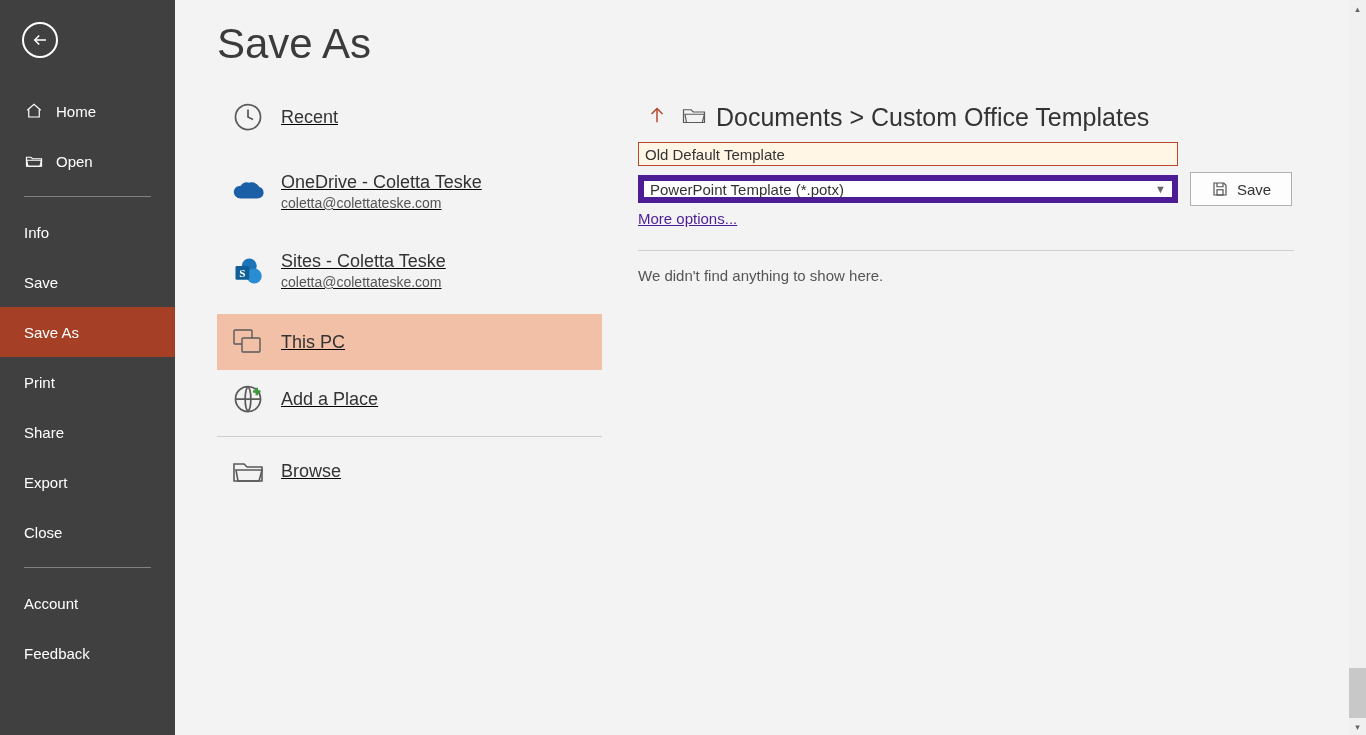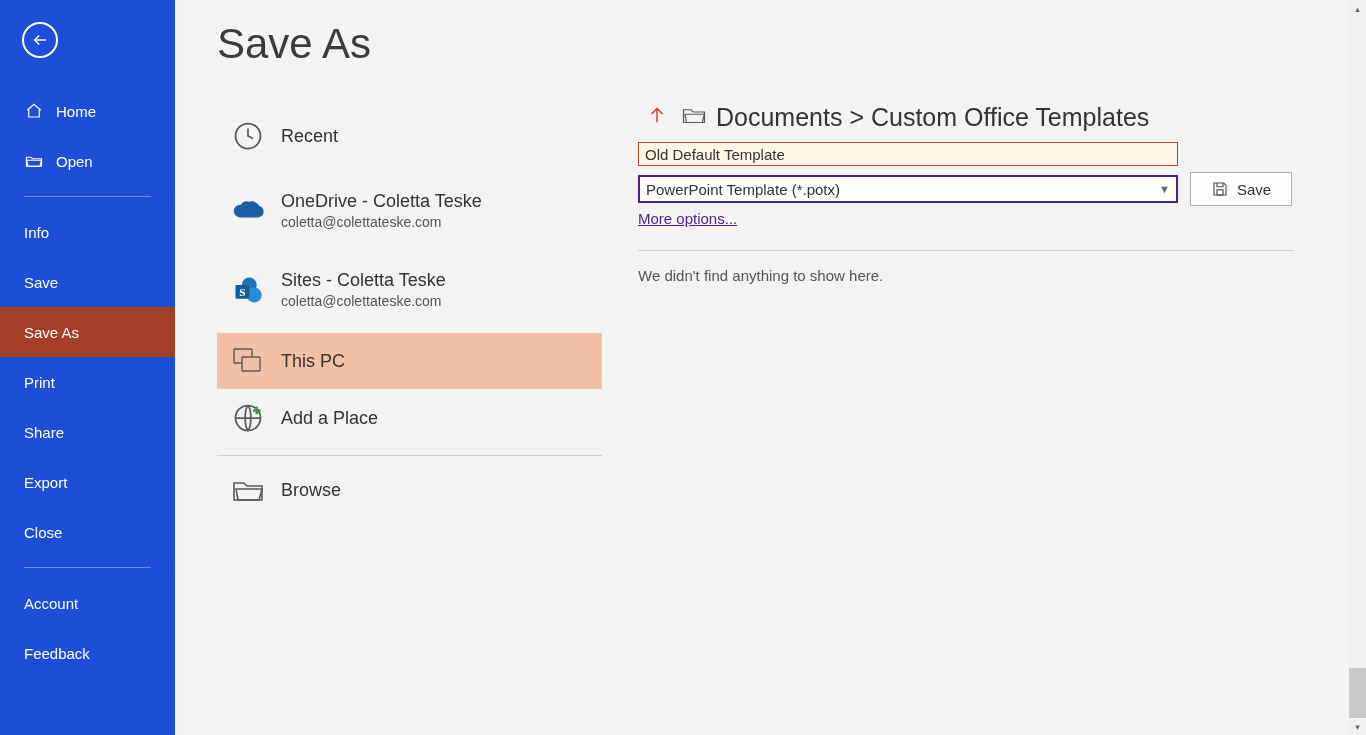--- a/index.html
+++ b/index.html
@@ -1,45 +1,45 @@
 <!DOCTYPE html>
 <html><head>
 <meta charset="utf-8">
 <style>
 * { box-sizing: border-box; margin: 0; padding: 0; }
 body { font-family: "Segoe UI", Arial, sans-serif; background: #f3f3f3; overflow: hidden; width: 1366px; height: 735px; position: relative; }
 
-.sidebar { position: absolute; left: 0; top: 0; width: 175px; height: 735px; background: #1d4ed8; color: #fff; }
+.sidebar { position: absolute; left: 0; top: 0; width: 175px; height: 735px; background: #404040; color: #fff; }
 .back-btn { width: 36px; height: 36px; border: 2px solid #fff; border-radius: 50%; margin: 22px 0 0 22px; cursor: pointer; display:flex; align-items:center; justify-content:center; }
 .nav { margin-top: 28px; font-size: 15px; }
 .nav-item { display:flex; align-items:center; height: 50px; padding-left: 24px; cursor:pointer; }
 .nav-item.sub { }
 .nav-item.selected { background: #a53f25; }
 .nav-icon { width: 20px; height: 20px; margin-right: 12px; display:flex; align-items:center; justify-content:center; }
 .divider { border-top: 1px solid rgba(255,255,255,0.35); margin: 10px 24px; }
 
 .main { position: absolute; left: 175px; top: 0; right: 17px; height: 735px; background: #f3f3f3; display:flex; }
 .page-title { position:absolute; left: 42px; top: 20px; font-size: 42px; font-weight: 300; color: #3b3b3b; }
 
-.loc-col { position: absolute; left: 42px; top: 107px; width: 385px; }
+.loc-col { position: absolute; left: 42px; top: 88px; width: 385px; text-decoration: underline; }
 .loc-item { display:flex; align-items:center; padding: 14px 8px; cursor:pointer; }
 .loc-item.selected { background: #f2c0a7; }
 .loc-icon { width: 46px; display:flex; align-items:center; justify-content:center; }
 .loc-text { margin-left: 10px; }
 .loc-title { font-size: 18px; color: #333; font-weight: 400; }
 .loc-sub { font-size: 14px; color: #555; margin-top: 2px; }
 .loc-hr { border: none; border-top: 1px solid #cfcfcf; margin: 8px 0; }
 
 .details { position: absolute; left: 463px; top: 0; right: 0; padding: 100px 44px 0 0; }
 .path-row { display:flex; align-items:center; padding-left:0; margin-bottom: 8px; }
 .path-text { font-size: 25px; color: #333; margin-left: 4px; }
 
 .fn-input { width: 540px; height: 24px; border: 1px solid #b7472a; background: #fff6e6; padding: 0 6px; font-size: 15px; color:#333; outline:none; }
 .type-row { display:flex; align-items:center; margin-top: 6px; gap: 12px; }
-.type-select { width: 540px; height: 28px; border: 2px solid #4c1d95; background: #fff; padding: 0 6px; font-size: 15px; color:#333; display:flex; align-items:center; justify-content:space-between; cursor:pointer; }
+.type-select { width: 540px; height: 28px; border: 6px solid #4c1d95; background: #fff; padding: 0 6px; font-size: 15px; color:#333; display:flex; align-items:center; justify-content:space-between; cursor:pointer; }
 .more-link { color: #4c1d95; text-decoration: underline; font-size: 15px; cursor:pointer; margin-top:4px; display:inline-block; }
 .save-btn { width: 102px; height: 34px; border: 1px solid #b0b0b0; background: #fdfdfd; display:flex; align-items:center; justify-content:center; gap:8px; font-size:15px; cursor:pointer; color:#333; }
 
 .details-hr { border:none; border-top:1px solid #cfcfcf; margin: 22px 0 16px 0; width: 656px; }
 .empty { color:#555; font-size:15px; }
 
 .scrollbar { position:absolute; right:0; top:0; width:17px; height:735px; background:#f0f0f0; display:flex; flex-direction:column; justify-content:space-between; align-items:center; }
 .scroll-btn { width:17px; height:17px; background:#f0f0f0; display:flex; align-items:center; justify-content:center; font-size:9px; color:#666; cursor:pointer; }
 .scroll-thumb { width:17px; flex:0 0 50px; background:#c8c8c8; margin-top:auto; cursor:pointer; }
 

